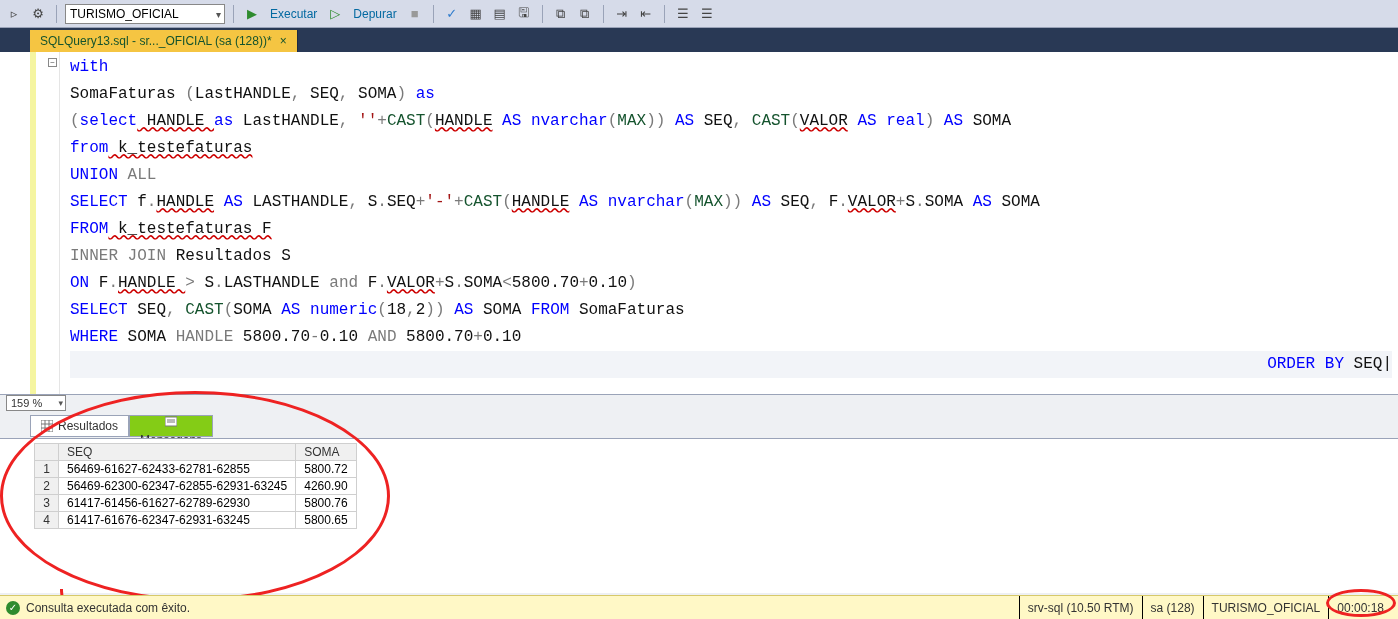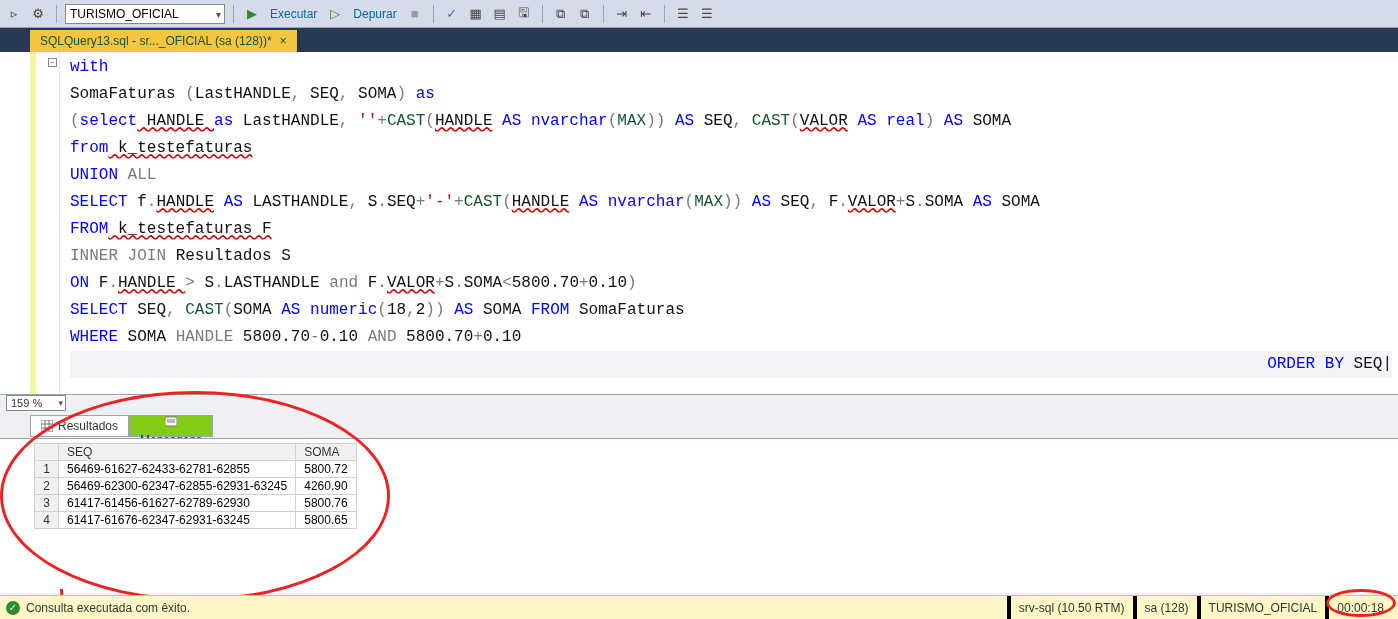--- a/index.html
+++ b/index.html
@@ -156,21 +156,21 @@
     display:flex;
     align-items:center;
     padding:0 6px;
     font-size:12px;
     color:#333;
     justify-content:space-between;
   }
   .status-left { display:flex; align-items:center; gap:6px;}
   .status-ok { width:14px; height:14px; border-radius:50%; background:#2e8b2e; color:#fff; font-size:10px; line-height:14px; text-align:center;}
   .status-right { display:flex; gap:0; }
-  .status-cell { border-left:4px solid #000000; padding:0 8px; line-height:24px; }
+  .status-cell { border-left:1px solid #000000; padding:0 8px; line-height:24px; }
 </style>
 </head>
 <body>
 
 <div class="toolbar">
   <span class="tb-btn">▹</span>
   <span class="tb-btn">⚙</span>
   <div class="tb-sep"></div>
   <div class="tb-combo">TURISMO_OFICIAL</div>
   <div class="tb-sep"></div>

